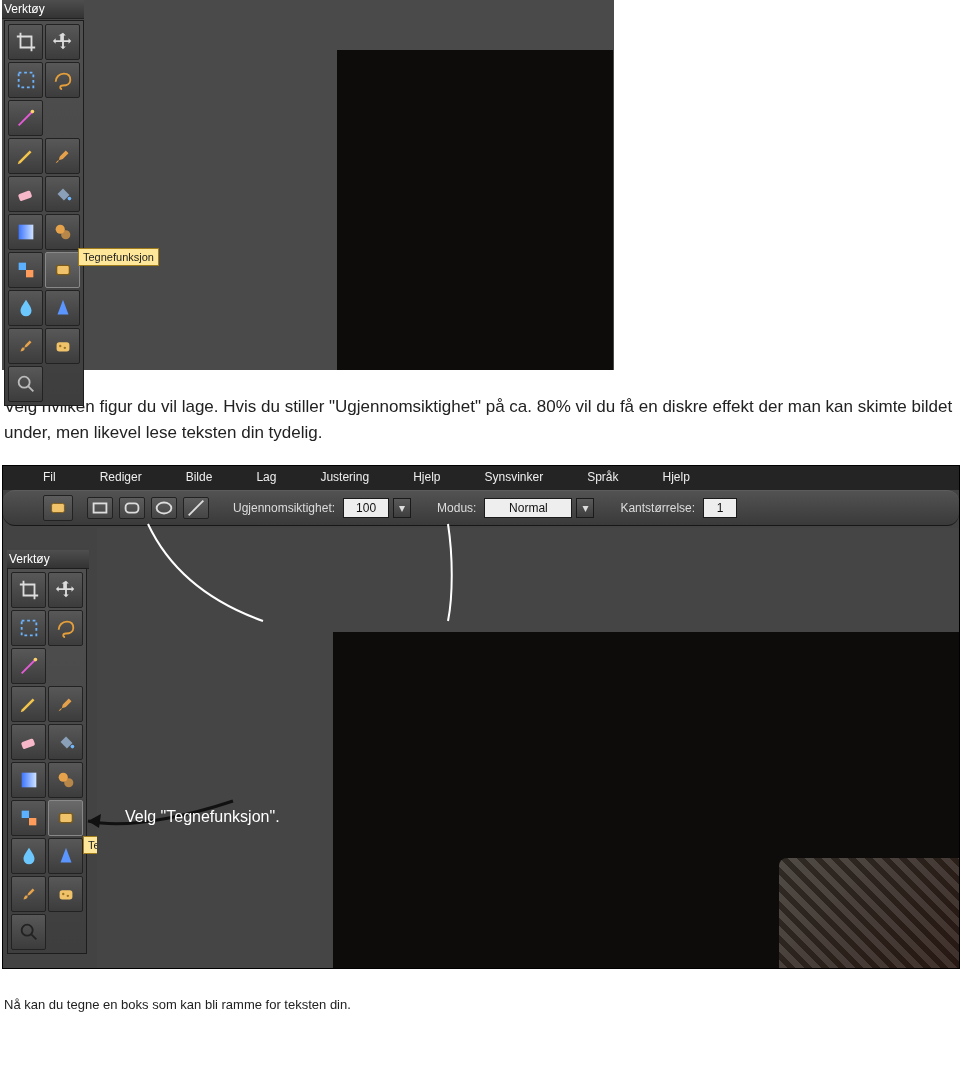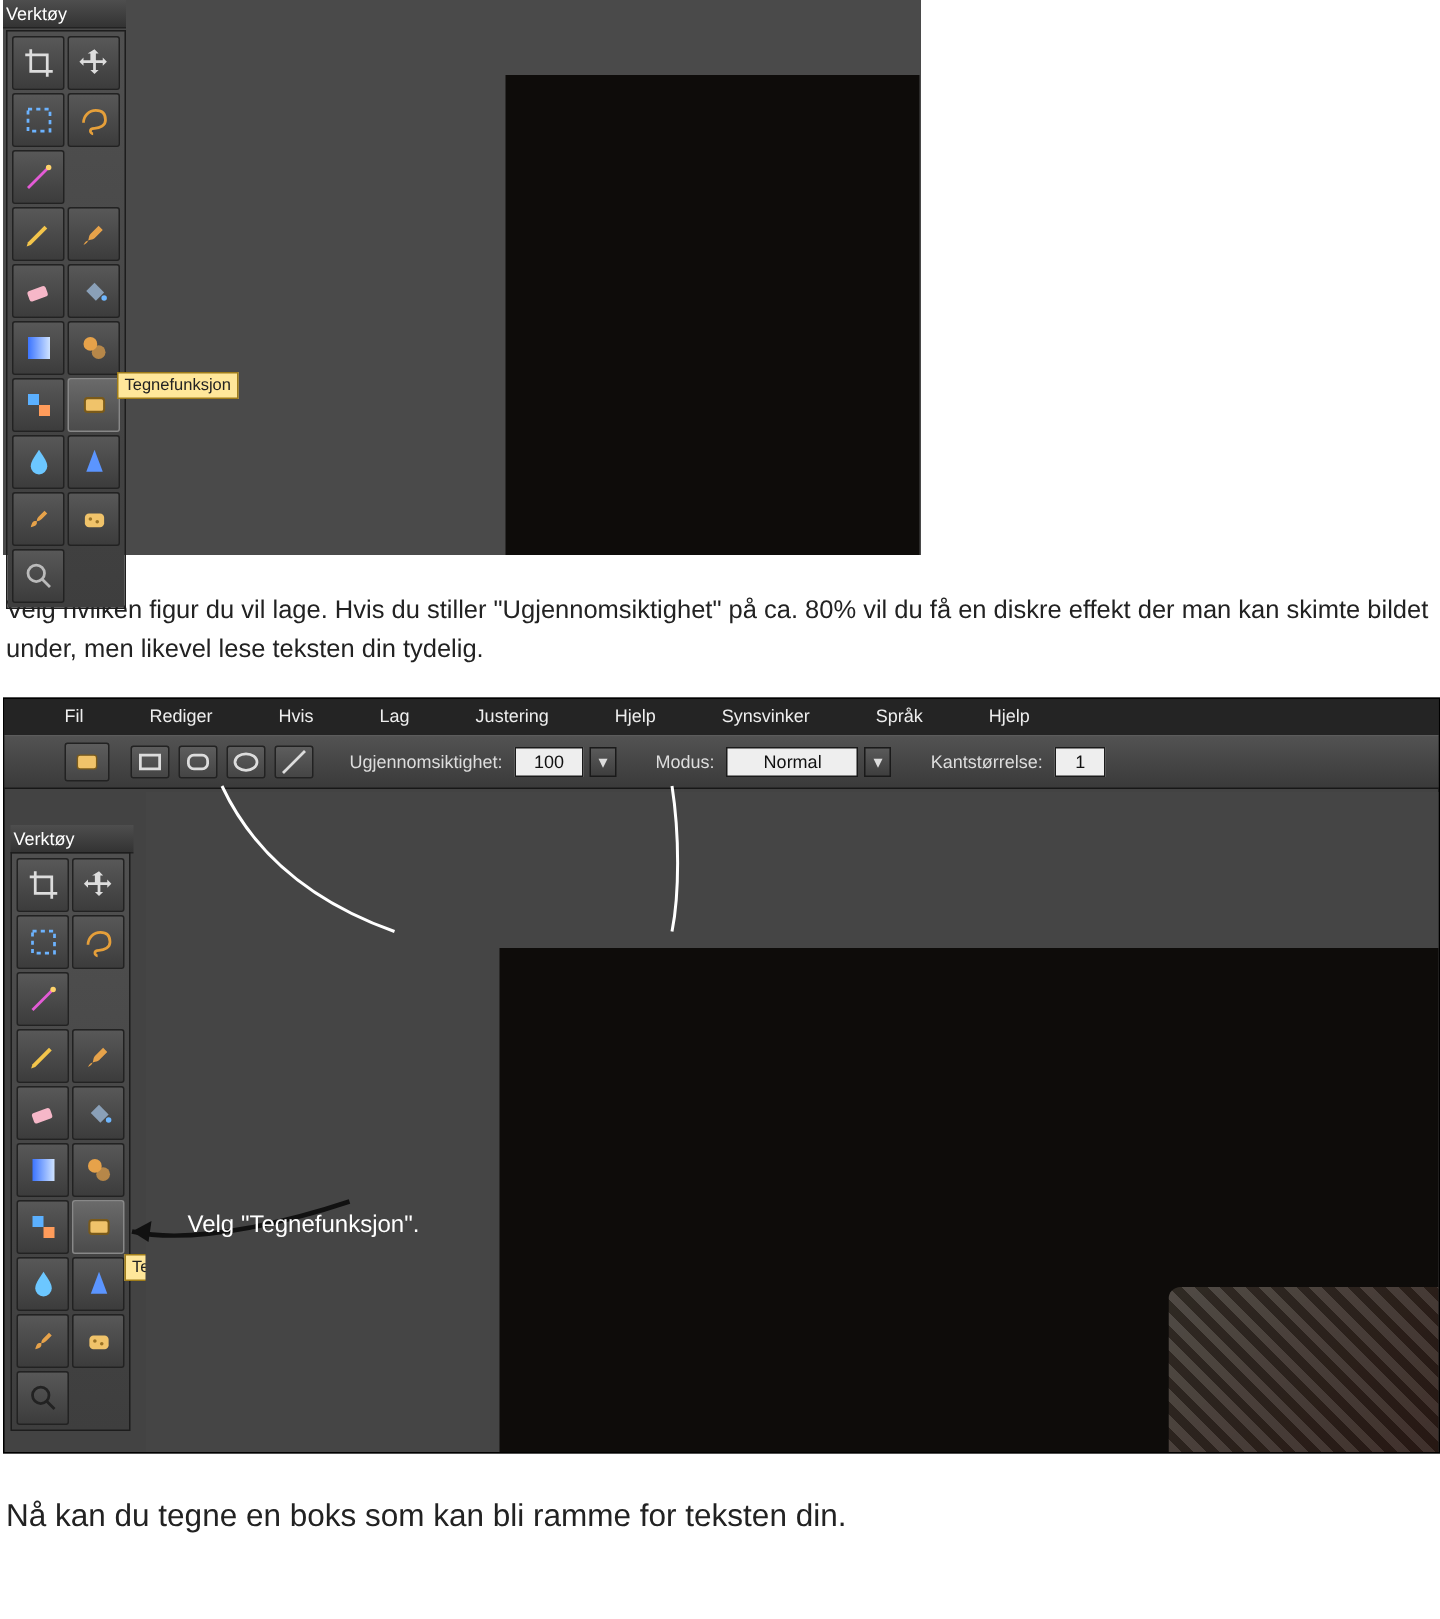--- a/index.html
+++ b/index.html
@@ -112,20 +112,21 @@
     height: 34px;
     background: linear-gradient(#525252,#3a3a3a);
     border-top: 1px solid #5c5c5c;
     border-bottom: 1px solid #171717;
     display: flex;
     align-items: center;
     padding-left: 40px;
     color: #ddd;
     font: 12px Arial, sans-serif;
     gap: 4px;
+    border-radius: 12px;
   }
   .optbar .shapebtn {
     width: 24px; height: 20px;
     background: linear-gradient(#5d5d5d,#454545);
     border: 1px solid #222;
     border-radius: 2px;
     display:flex; align-items:center; justify-content:center;
     margin-right: 2px;
   }
   .optbar .bigshape {
@@ -178,21 +179,21 @@
     border-top-left-radius: 8px;
   }
   .anno-white {
     position: absolute;
     color: #fff;
     font: 17px/1.35 Arial, sans-serif;
   }
 
   
   .outro {
-    font-size: 21px;
+    font-size: 13px;
     line-height: 1.5;
     margin: 26px 4px 0 4px;
   }
 </style>
 </head>
 <body>
 
 <div class="shot1">
   <div class="page-gray"></div>
 
@@ -331,21 +332,21 @@
   <div class="canvas"></div>
 </div>
 
 <p class="para">Velg hvilken figur du vil lage. Hvis du stiller "Ugjennomsiktighet" på ca. 80% vil du få en diskre effekt der man kan skimte bildet under, men likevel lese teksten din tydelig.</p>
 
 <div class="shot2">
 
   <div class="menubar">
     <span>Fil</span>
     <span>Rediger</span>
-    <span>Hvis</span>
+    <span>Bilde</span>
     <span>Lag</span>
     <span>Justering</span>
     <span>Hjelp</span>
     <span>Synsvinker</span>
     <span>Språk</span>
     <span>Hjelp</span>
   </div>
 
   <div class="optbar">
     <div class="bigshape ico">

